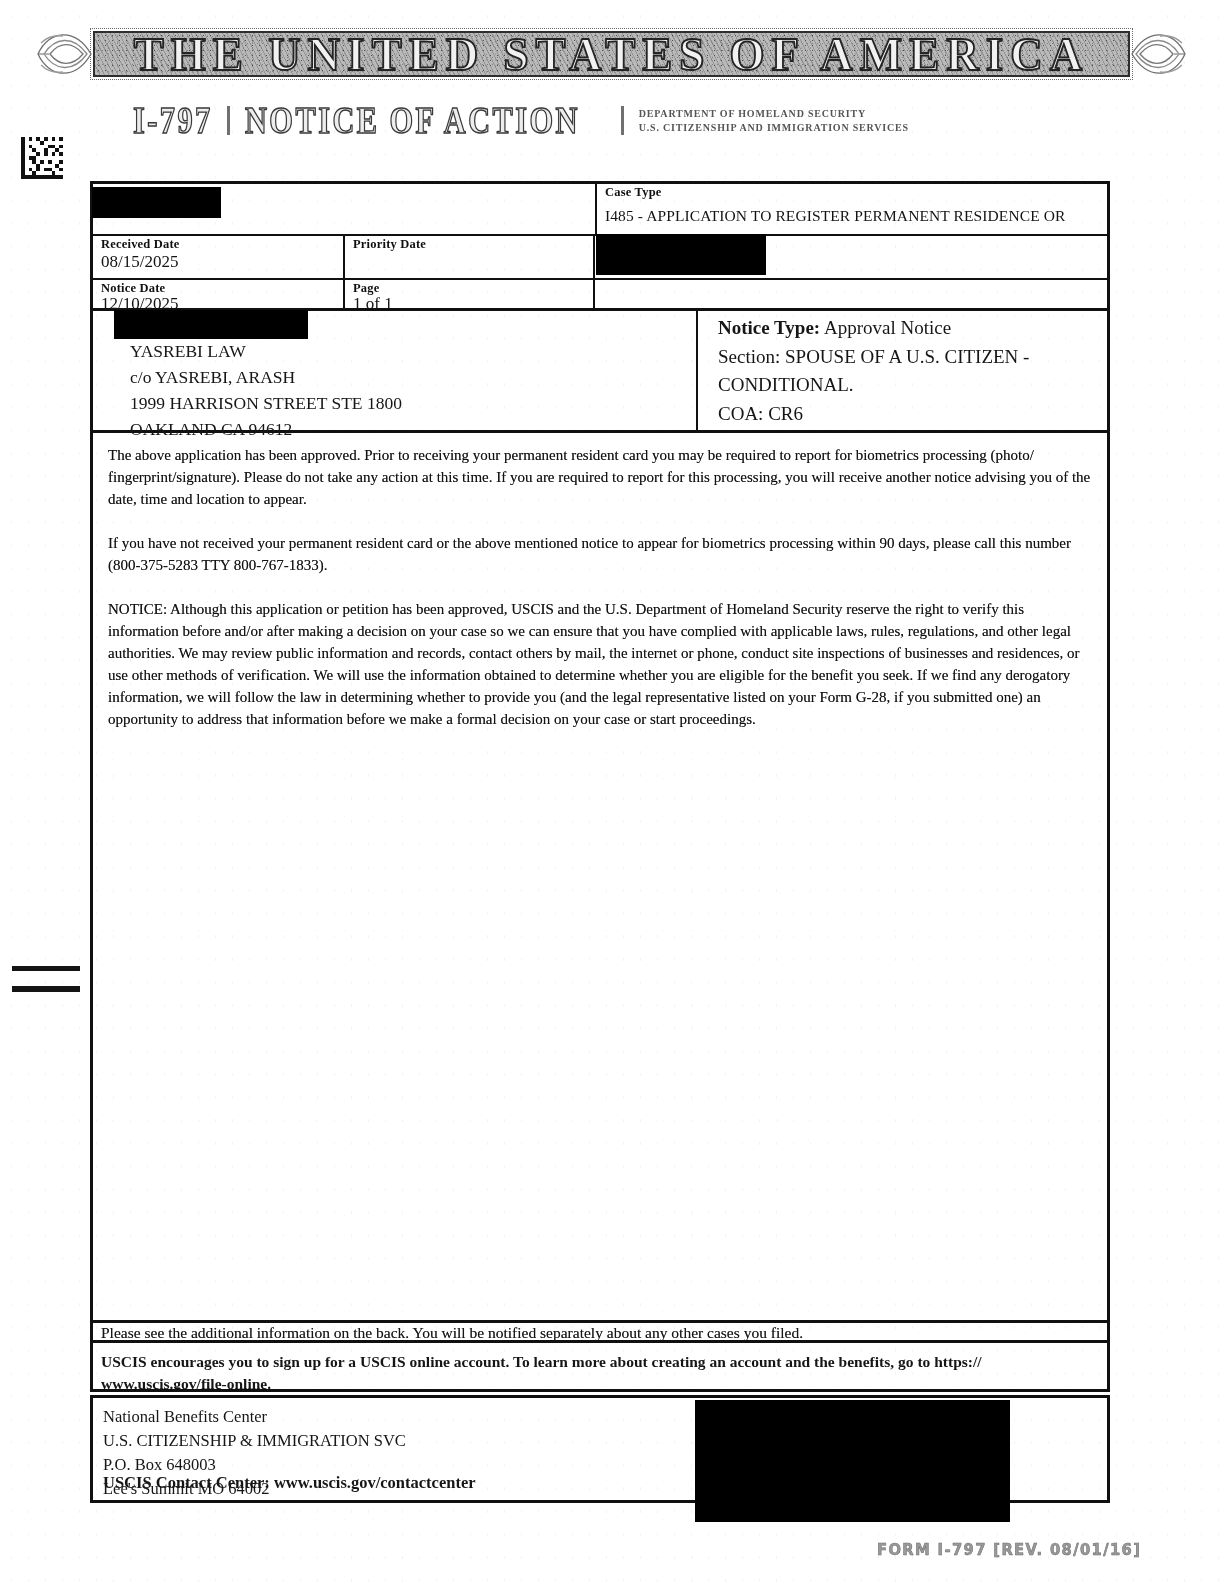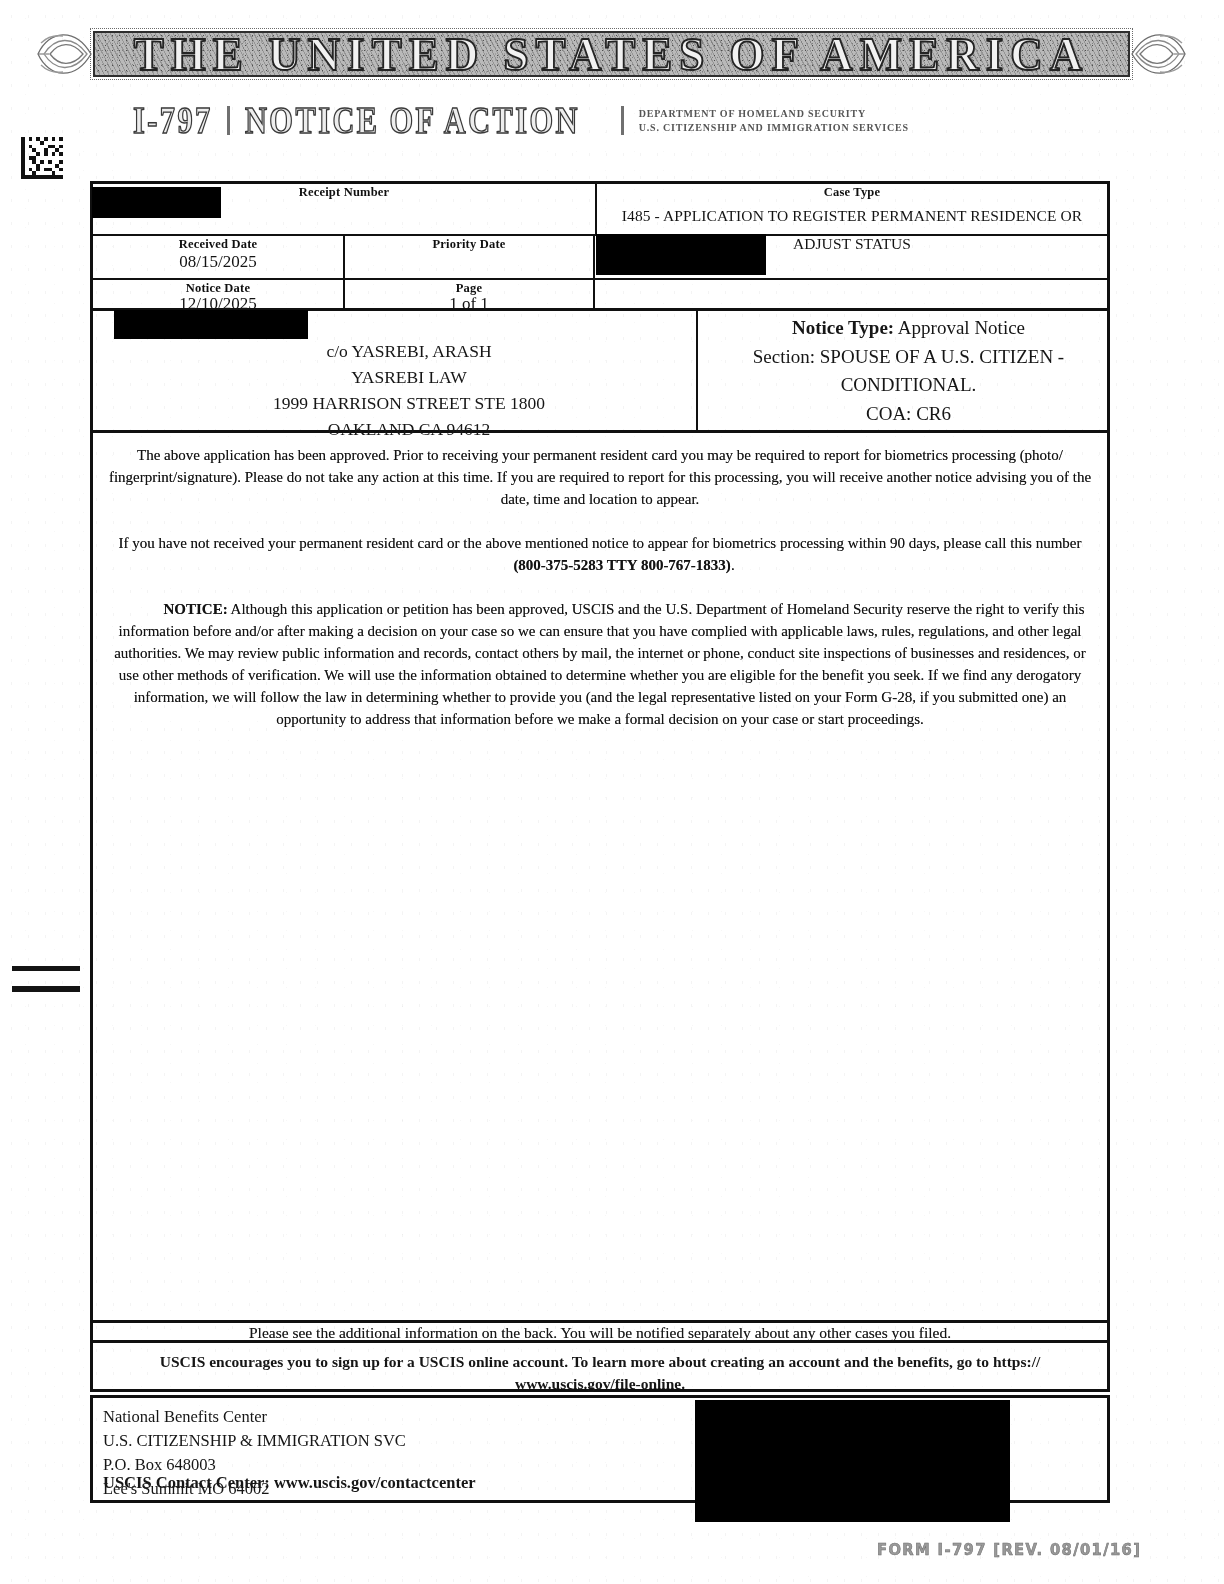--- a/index.html
+++ b/index.html
@@ -58,21 +58,20 @@
     font-size:10px; line-height:14px; letter-spacing:.8px; color:#555; }
 
   
   .barcode { left:21px; top:136px; width:42px; height:44px; }
 
   
   .main-table {
     left:90px; top:181px; width:1020px; height:1211px;
     border:3px solid #101010; display:flex; flex-direction:column;
     background:transparent;
-    text-align:center;
   }
   .row { display:flex; flex-direction:row; }
   .bb2 { border-bottom:2px solid #101010; }
   .bb3 { border-bottom:3px solid #101010; }
   .br2 { border-right:2px solid #101010; }
   .cell { position:relative; padding:1px 8px; }
   .lbl { font-weight:700; font-size:12.5px; letter-spacing:.2px; color:#101010; }
   .val { font-size:17px; color:#131313; }
   .row1 { height:52px; }
   .row2 { height:44px; }
@@ -83,21 +82,21 @@
   .rowonline { height:46px; }
 
   .casetype-val { font-size:15.5px; line-height:28px; max-width:498px; margin-top:2px; letter-spacing:.1px; }
 
   .addr { padding:27px 8px 0 37px; font-size:17.5px; line-height:26px; white-space:nowrap; }
   .notice-cell { padding:3px 8px 0 20px; font-size:19px; line-height:28.5px; }
   .notice-cell .b { font-weight:700; }
 
   .bodytext { padding:11px 15px 0 15px; font-size:15px; line-height:22px; color:#131313; }
   .bodytext p { margin-bottom:22px; text-shadow:0 0 .4px rgba(0,0,0,.55); }
-  .bodytext .b { font-weight:700;margin-left:48px; }
+  .bodytext .b { font-weight:400; }
 
   .backnote { font-size:15.5px; padding:1px 8px; text-shadow:0 0 .4px rgba(0,0,0,.5); }
   .onlinenote { font-weight:700; font-size:15.5px; line-height:22px; padding:8px 8px; }
 
   
   .bottom-block {
     left:90px; top:1395px; width:1020px; height:108px;
     border:3px solid #101010; padding:7px 10px;
     font-size:16.5px; line-height:24px;
   }
@@ -222,22 +221,22 @@
       </div>
       <div class="cell br2" style="width:250px;">
         <div class="lbl">Page</div>
         <div class="val" style="margin-top:-2px">1 of 1</div>
       </div>
       <div class="cell" style="flex:1;"></div>
     </div>
 
     <div class="row row4 bb3">
       <div class="cell br2 addr" style="width:605px;">
+        <div>YASREBI LAW</div>
         <div>c/o YASREBI, ARASH</div>
-        <div>YASREBI LAW</div>
         <div>1999 HARRISON STREET STE 1800</div>
         <div>OAKLAND CA  94612</div>
       </div>
       <div class="cell notice-cell" style="flex:1;">
         <div><span class="b">Notice Type:</span><span> Approval Notice</span></div>
         <div>Section: SPOUSE OF A U.S. CITIZEN -</div>
         <div>CONDITIONAL.</div>
         <div>COA: CR6</div>
       </div>
     </div>

